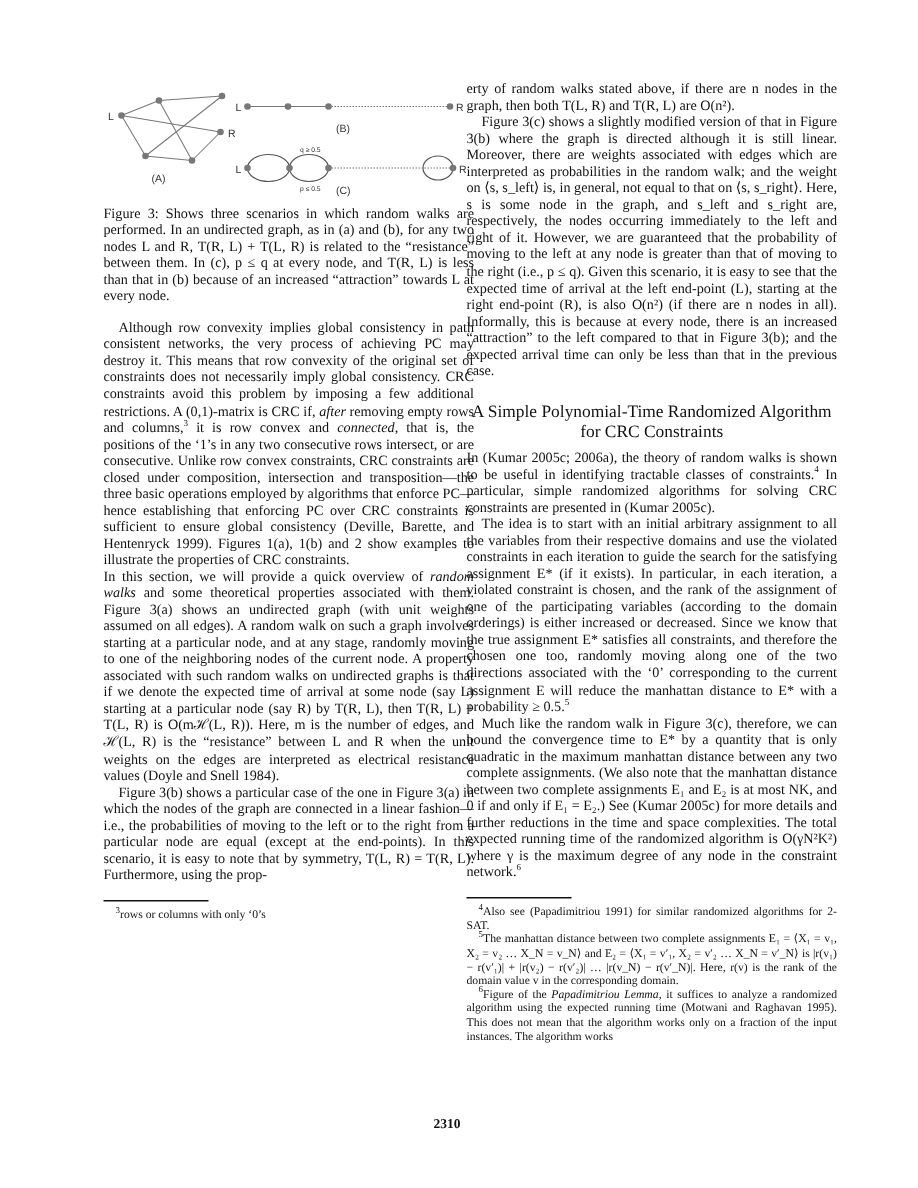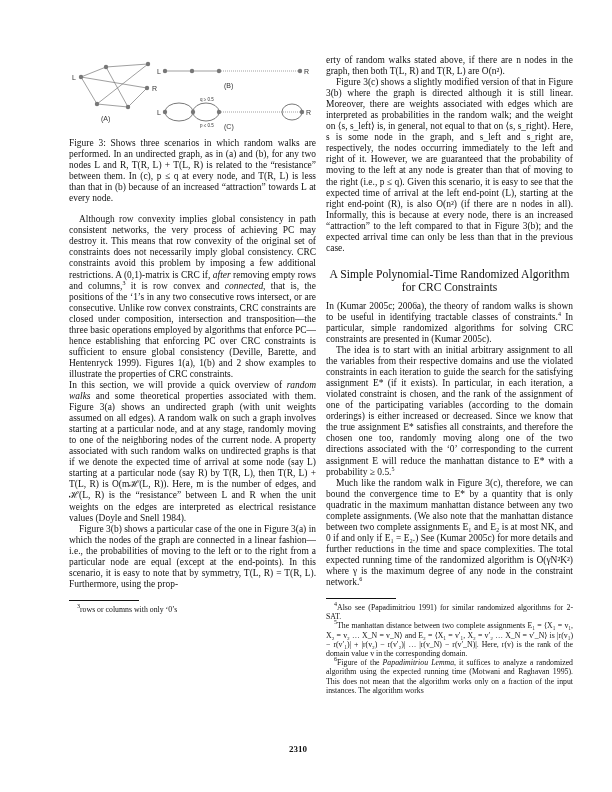--- a/index.html
+++ b/index.html
@@ -1,20 +1,20 @@
 <!DOCTYPE html>
 <html><head>
 <meta charset="utf-8">
 <style>
   html, body { margin:0; padding:0; background:#ffffff; }
   body { width:612px; height:792px; position:relative; overflow:hidden;
          font-family:"Liberation Serif", "DejaVu Serif", serif; color:#111; }
   .col { position:absolute; top:56px; width:247px; font-size:9.45px; line-height:11.05px; text-align:justify; hyphens:manual; }
   .col.left { left:48px;margin-left:21px; }
-  .col.right { left:326px; top:55px; }
+  .col.right { left:311px; top:55px; }
   .figure { position:relative; width:247px; height:80px; }
   .figure svg { position:absolute; left:0; top:0; }
   .caption { margin-top:2px; }
   p { margin:0; }
   p.indent { text-indent:10px; }
   h2 { font-size:11.6px; font-weight:normal; text-align:center; margin:11px 0 7px 0; line-height:13px; }
   .gap { height:10px; }
   .fnrule { width:70px; border-top:0.8px solid #111; margin:10px 0 4px 0; }
   .fn { font-size:7.8px; line-height:9.2px; text-align:justify; }
   .fn.indent { text-indent:8px; }

